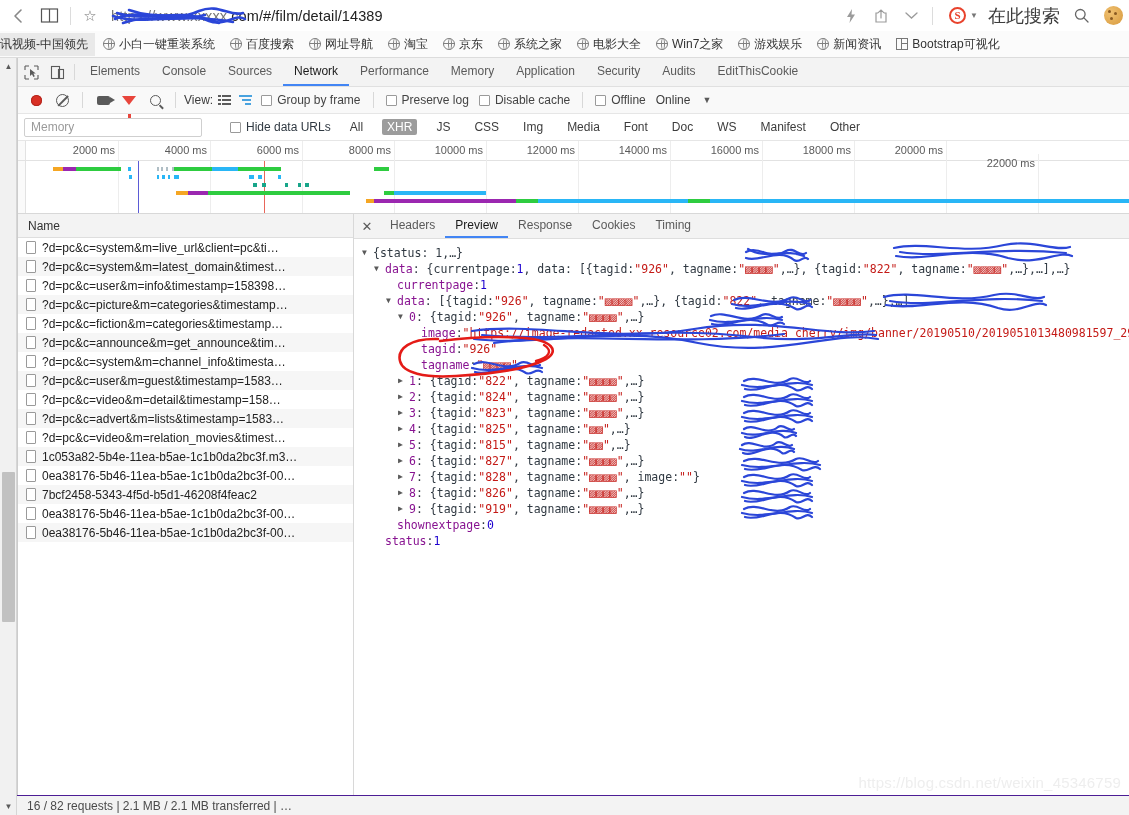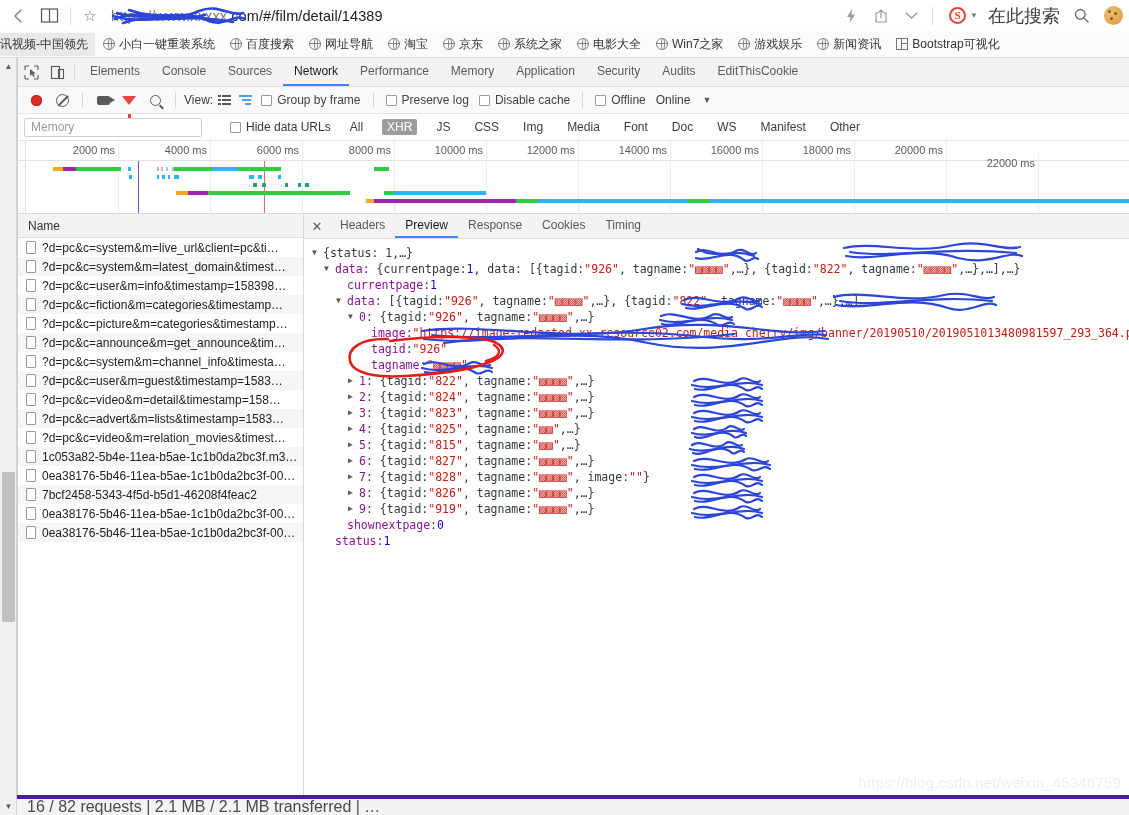--- a/index.html
+++ b/index.html
@@ -151,21 +151,21 @@
   .tl-axis { position:absolute; left:0; top:0; width:100%; height:20px; border-bottom:1px solid #e2e2e2; }
   .tl-tick { position:absolute; top:0; height:20px; border-left:1px solid #ededed; }
   .tl-tick span { position:absolute; right:4px; top:3px; font-size:11px; color:#5a5a5a; white-space:nowrap; }
   .tl-grid { position:absolute; top:20px; bottom:0; border-left:1px solid #ededed; }
   .tl-marker { position:absolute; top:20px; bottom:0; width:1px; }
   .tl-bar { position:absolute; height:4px; border-radius:0; }
   .tl-left-gut { position:absolute; left:0; top:0; width:8px; height:100%; background:#fafafa; border-right:1px solid #e2e2e2; }
 
   
   .panes { flex: 1 1 auto; display: flex; min-height: 0; }
-  .req-pane { width: 286px; flex: 0 0 auto; border-right: 1px solid #d8d8d8; display:flex; flex-direction:column; background:#fff; }
+  .req-pane { width: 336px; flex: 0 0 auto; border-right: 1px solid #d8d8d8; display:flex; flex-direction:column; background:#fff; }
   .req-head {
     height: 24px; background:#f3f3f3; border-bottom:1px solid #dedede;
     display:flex; align-items:center; padding-left:10px; font-size:12px; color:#333; flex:0 0 auto;
   }
   .req-list { flex:1 1 auto; overflow:hidden; }
   .req-row {
     height: 19px; display:flex; align-items:center; gap:6px; padding-left:8px;
     font-size:12px; color:#222; white-space:nowrap; overflow:hidden;
   }
   .req-row:nth-child(even) { background:#f6f6f6; }
@@ -194,22 +194,22 @@
   .arrow.closed:before { content:"\25B6"; }
   .k-name { color:#881391; }
   .k-idx { color:#881391; }
   .k-num { color:#1c00cf; }
   .k-str { color:#c41a16; }
   .k-plain { color:#303942; }
   .redact { position:absolute; pointer-events:none; }
 
   .status-bar {
     position:absolute; left:17px; bottom:0; width:1112px; height:20px;
-    border-top:4px solid #4c1d95; background:#f3f3f3;
-    display:flex; align-items:center; padding-left:10px; font-size:16px; color:#4a4a4a;
+    border-top:1px solid #4c1d95; background:#f3f3f3;
+    display:flex; align-items:center; padding-left:10px; font-size:12px; color:#4a4a4a;
   }
   .watermark {
     position:absolute; right:8px; bottom:24px; font-size:15px; color:#eeeeee;
     font-family:"Liberation Sans", sans-serif; letter-spacing:0.2px; user-select:none;
   }
   .red-circle { position:absolute; pointer-events:none; }
 </style>
 </head>
 <body>
 
@@ -581,25 +581,25 @@
             <div class="req-row">
               <span class="doc-ico"></span>
               <span class="req-name">?d=pc&amp;c=system&amp;m=latest_domain&amp;timest…</span>
             </div>
             <div class="req-row">
               <span class="doc-ico"></span>
               <span class="req-name">?d=pc&amp;c=user&amp;m=info&amp;timestamp=158398…</span>
             </div>
             <div class="req-row">
               <span class="doc-ico"></span>
+              <span class="req-name">?d=pc&amp;c=picture&amp;m=categories&amp;timestamp…</span>
+            </div>
+            <div class="req-row">
+              <span class="doc-ico"></span>
               <span class="req-name">?d=pc&amp;c=fiction&amp;m=categories&amp;timestamp…</span>
-            </div>
-            <div class="req-row">
-              <span class="doc-ico"></span>
-              <span class="req-name">?d=pc&amp;c=picture&amp;m=categories&amp;timestamp…</span>
             </div>
             <div class="req-row">
               <span class="doc-ico"></span>
               <span class="req-name">?d=pc&amp;c=announce&amp;m=get_announce&amp;tim…</span>
             </div>
             <div class="req-row">
               <span class="doc-ico"></span>
               <span class="req-name">?d=pc&amp;c=system&amp;m=channel_info&amp;timesta…</span>
             </div>
             <div class="req-row">

